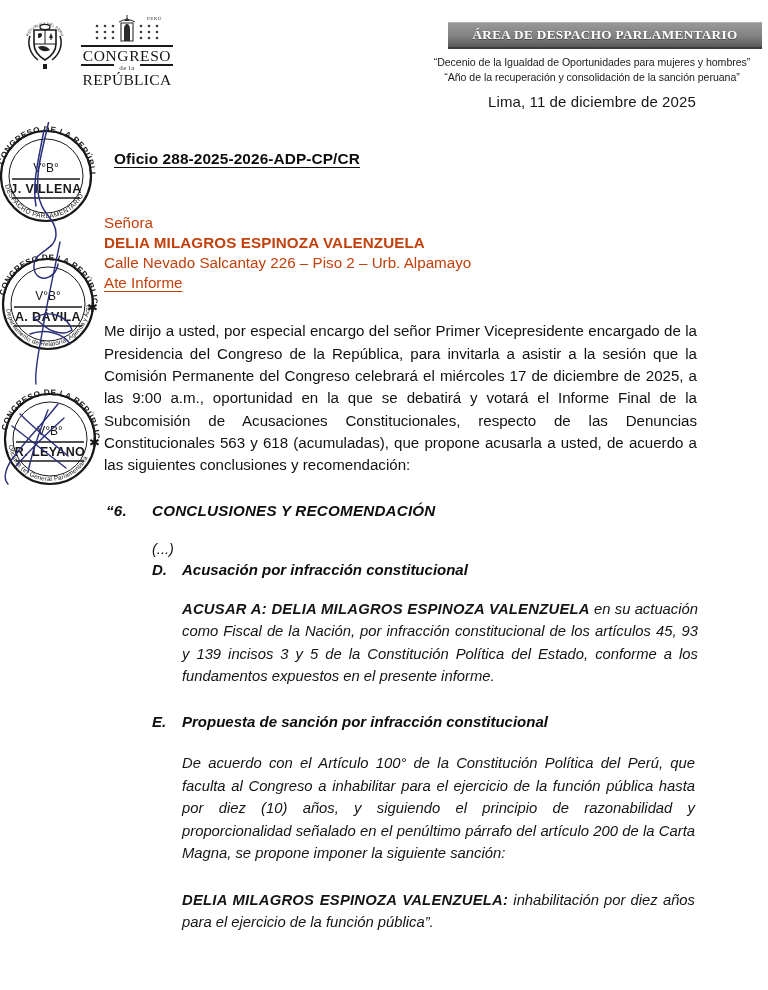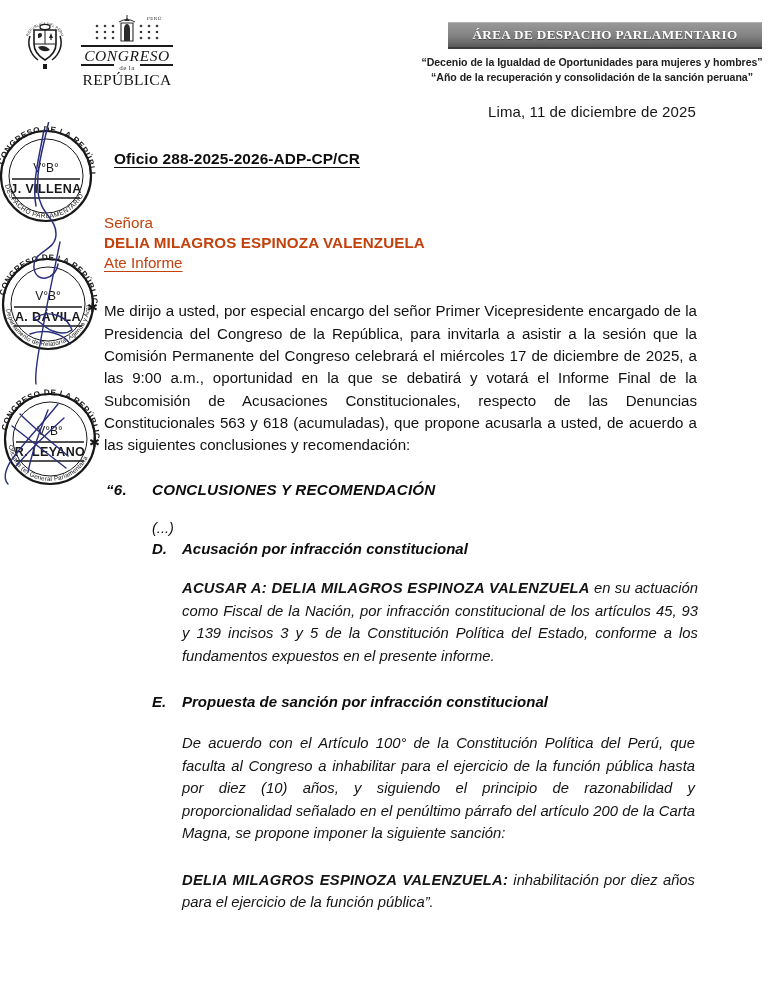--- a/index.html
+++ b/index.html
@@ -58,21 +58,20 @@
     background: #1a1a1a;
     margin: 1px 0 1px 0;
   }
   .congreso-word {
     font-family: "Liberation Serif", serif;
     font-size: 15.5px;
     letter-spacing: 0.6px;
     text-align: center;
     color: #141414;
     line-height: 1.05;
-    font-style: italic;
   }
   .congreso-de {
     font-family: "Liberation Serif", serif;
     font-size: 7px;
     text-align: center;
     color: #333;
     letter-spacing: .4px;
     position: relative;
     margin: 0 auto;
     width: 100%;
@@ -124,33 +123,33 @@
     letter-spacing: .35px;
     text-shadow: 0 1px 1px rgba(0,0,0,.45);
     white-space: nowrap;
   }
   .motto {
     position: absolute;
     left: 420px;
     width: 344px;
     text-align: center;
     font-size: 10.6px;
-    font-weight: bold;
+    font-weight: normal;
     color: #202020;
     letter-spacing: -0.05px;
     white-space: nowrap;
   }
   .motto.l1 { top: 56px; }
   .motto.l2 { top: 71px; }
 
   .date-line {
     position: absolute;
     left: 420px;
     width: 344px;
-    top: 103px;
+    top: 93px;
     text-align: center;
     font-size: 15px;
     color: #161616;
     letter-spacing: .1px;
   }
 
   
   .stamps {
     position: absolute;
     left: -28px;
@@ -439,20 +438,21 @@
     </svg>
   </div>
 
   <div class="body-wrap">
 
     <div class="oficio">Oficio 288-2025-2026-ADP-CP/CR</div>
 
     <div class="addr">
       <div class="senora">Señora</div>
       <div class="name">DELIA MILAGROS ESPINOZA VALENZUELA</div>
+      <div class="street">Calle Nevado Salcantay 226 – Piso 2 – Urb. Alpamayo</div>
       <div><span class="district">Ate Informe</span></div>
     </div>
 
     <div class="intro">Me dirijo a usted, por especial encargo del señor Primer Vicepresidente encargado de la Presidencia del Congreso de la República, para invitarla a asistir a la sesión que la Comisión Permanente del Congreso celebrará el miércoles 17 de diciembre de 2025, a las 9:00 a.m., oportunidad en la que se debatirá y votará el Informe Final de la Subcomisión de Acusaciones Constitucionales, respecto de las Denuncias Constitucionales 563 y 618 (acumuladas), que propone acusarla a usted, de acuerdo a las siguientes conclusiones y recomendación:</div>
 
     <div class="quote-head">
       <span class="num">“6.</span><span>CONCLUSIONES Y RECOMENDACIÓN</span>
     </div>
 
     <div class="ellipsis">(...)</div>

